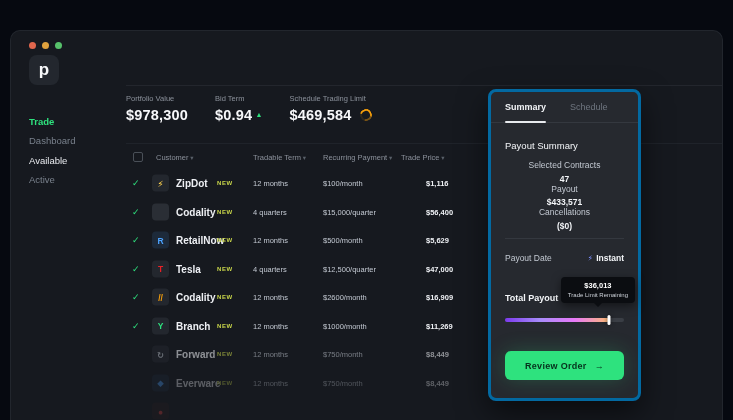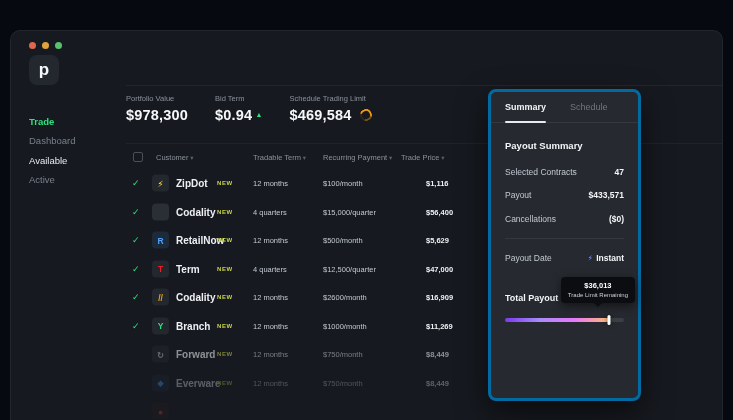--- a/index.html
+++ b/index.html
@@ -71,23 +71,23 @@
   .panel {
     position:absolute; left:477px; top:58px; width:153px; height:312px; z-index:10;
     background:#26292f; border:3px solid #0369a1; border-radius:8px;
     box-shadow:0 12px 30px rgba(0,0,0,.55);
   }
   .panel-tabs { position:absolute; left:0; right:0; top:0; height:31px;
     border-bottom:1px solid #34383f; display:flex; align-items:stretch; padding:0 14px; gap:24px; font-size:9px; }
   .tab { color:#6e757f; display:flex; align-items:center; position:relative; cursor:pointer; }
   .tab.active { color:#f3f5f8; font-weight:bold; }
   .tab.active::after { content:""; position:absolute; left:0; right:0; bottom:-1px; height:2px; background:#e8eaee; border-radius:1px; }
-  .panel-heading { position:absolute; left:14px; top:48px; font-size:9.5px; font-weight:bold; color:#f3f5f8; }
+  .panel-heading { position:absolute; left:14px; top:48px; font-size:9.5px; font-weight:normal; color:#f3f5f8; }
   .panel-rows { position:absolute; left:14px; right:14px; top:68px; }
-  .p-row { display:flex; justify-content:space-between; align-items:center; height:23.5px; font-size:8.5px; }
+  .p-row { display:flex; justify-content:space-between; align-items:center; height:23.5px; font-size:8.5px;flex-direction:column; }
   .p-label { color:#c3c9d2; }
   .p-value { color:#f3f5f8; font-weight:bold; }
   .panel-div { position:absolute; left:14px; right:14px; top:146px; height:1px; background:#34383f; }
   .p-date { position:absolute; left:14px; right:14px; top:156px; height:20px;
     display:flex; justify-content:space-between; align-items:center; font-size:8.5px; }
   .bolt { color:var(--bolt-blue,#7b8cf9); font-size:8px; margin-right:3px; }
   .total-label { position:absolute; left:14px; top:201px; font-size:9px; font-weight:bold; color:#f3f5f8; }
   .tooltip { position:absolute; right:3px; top:185px; background:#0b0d11; border-radius:4px;
     padding:4px 7px 5px; text-align:center; z-index:3; box-shadow:0 3px 10px rgba(0,0,0,.5);margin-left:34px; }
   .tooltip::after { content:""; position:absolute; left:50%; bottom:-4px; margin-left:-4px;
@@ -179,21 +179,21 @@
         <span class="cell c-logo" style="background: rgb(29, 42, 58); color: rgb(77, 163, 255);">R</span>
         <span class="cell c-name">RetailNow</span>
         <span class="cell c-badge">NEW</span>
         <span class="cell c-term">12 months</span>
         <span class="cell c-pay">$500/month</span>
         <span class="cell c-price">$5,629</span>
       </div>
       <div class="trow" style="opacity: 1;">
         <span class="cell c-check">✓</span>
         <span class="cell c-logo" style="background: rgb(35, 39, 46); color: rgb(232, 33, 39);">T</span>
-        <span class="cell c-name">Term</span>
+        <span class="cell c-name">Tesla</span>
         <span class="cell c-badge">NEW</span>
         <span class="cell c-term">4 quarters</span>
         <span class="cell c-pay">$12,500/quarter</span>
         <span class="cell c-price">$47,000</span>
       </div>
       <div class="trow" style="opacity: 1;">
         <span class="cell c-check">✓</span>
         <span class="cell c-logo" style="background: rgb(35, 39, 46); color: rgb(245, 158, 11);">//</span>
         <span class="cell c-name">Codality</span>
         <span class="cell c-badge">NEW</span>
@@ -263,14 +263,18 @@
     <div class="tooltip">
       <div class="tooltip-value">$36,013</div>
       <div class="tooltip-label">Trade Limit Remaining</div>
     </div>
 
     <div class="slider">
       <div class="slider-fill" id="slider-fill" style="width: 87%; background: linear-gradient(90deg, rgb(124, 58, 237), rgb(167, 139, 250), rgb(232, 121, 249), rgb(253, 186, 116));"></div>
       <div class="slider-handle" id="slider-handle" style="left: 87%;"></div>
     </div>
 
+    <button class="review-btn">
+      <span>Review Order</span>
+      <span>→</span>
+    </button>
   </aside>
 </div>
 
 </body></html>

